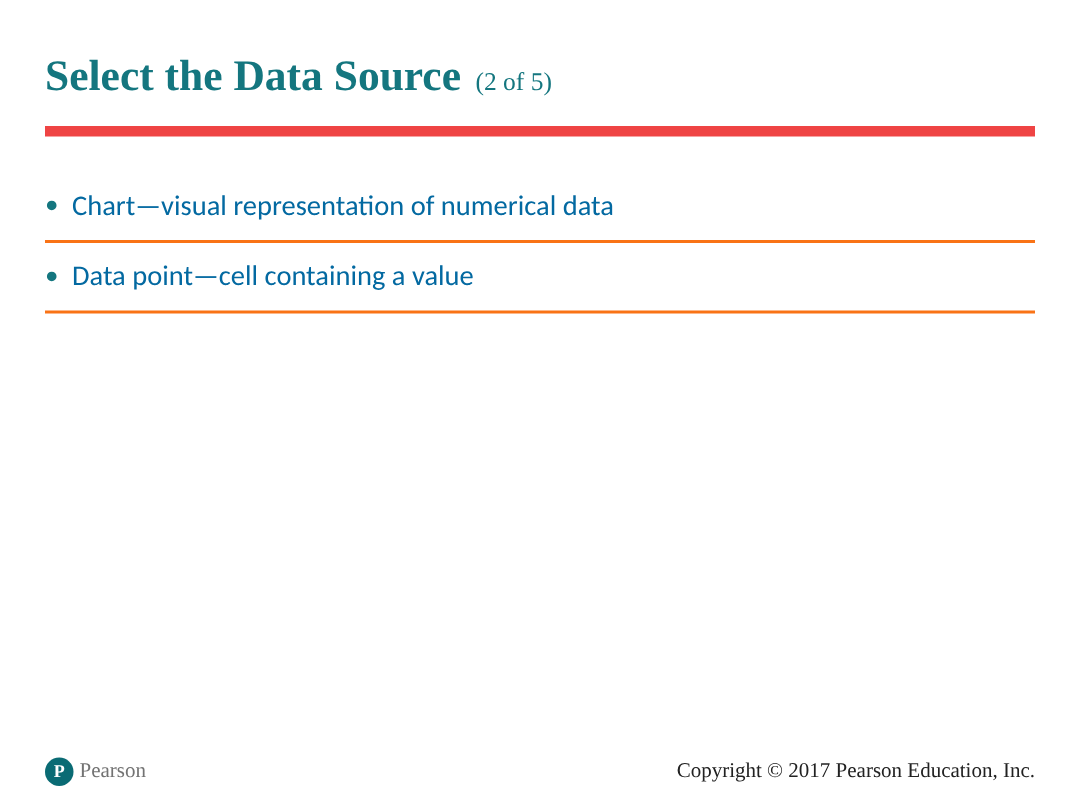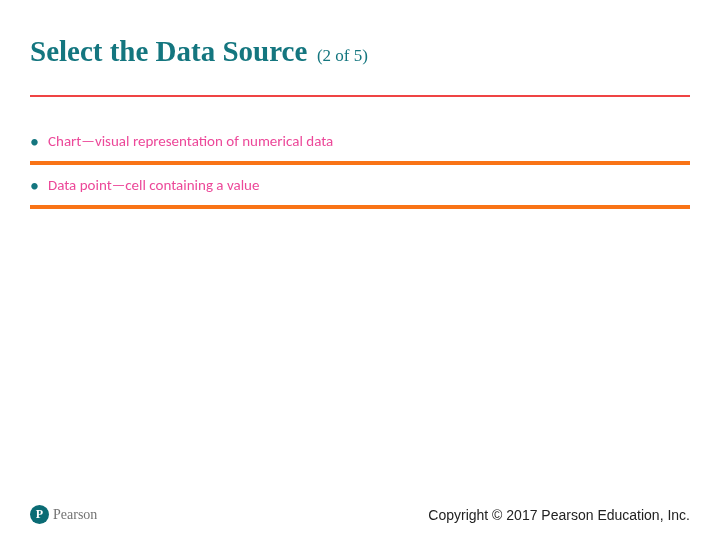--- a/index.html
+++ b/index.html
@@ -15,22 +15,22 @@
       position: relative;
       overflow: hidden;
     }
     .slide {
       width: 100%;
       height: 100%;
       padding: 35px 30px 0 30px;
       position: relative;
     }
     .title-block {
-      border-bottom: 2px solid #ef4444;
-      padding-bottom: 27px;
+      border-bottom: 7px solid #ef4444;
+      padding-bottom: 16px;
       margin-bottom: 24px;
     }
     .title {
       font-family: "Times New Roman", Georgia, serif;
       font-size: 29px;
       font-weight: bold;
       color: #14767f;
       display: inline;
     }
     .subtitle {
@@ -38,24 +38,24 @@
       font-size: 17px;
       font-weight: normal;
       color: #14767f;
       margin-left: 6px;
     }
     .bullets {
       list-style: none;
       padding-left: 0;
     }
     .bullets li {
-      font-size: 15px;
-      color: #ec4899;
+      font-size: 19px;
+      color: #0369a1;
       padding: 11px 0 11px 18px;
-      border-bottom: 4px solid #f97316;
+      border-bottom: 2px solid #f97316;
       position: relative;
     }
     .bullets li::before {
       content: "•";
       position: absolute;
       left: 0;
       top: 10px;
       color: #14767f;
       font-size: 18px;
     }
@@ -86,21 +86,21 @@
       font-size: 12px;
       font-weight: bold;
     }
     .logo-text {
       font-family: "Times New Roman", Georgia, serif;
       font-size: 14px;
       color: #737373;
       margin-left: 3px;
     }
     .copyright {
-      font-family: Liberation Sans, sans-serif;
+      font-family: Liberation Serif, serif;
       font-size: 14px;
       color: #222;
     }
   </style>
 </head>
 <body>
 
 <div class="slide">
   <div class="title-block">
     <span class="title">Select the Data Source</span>

